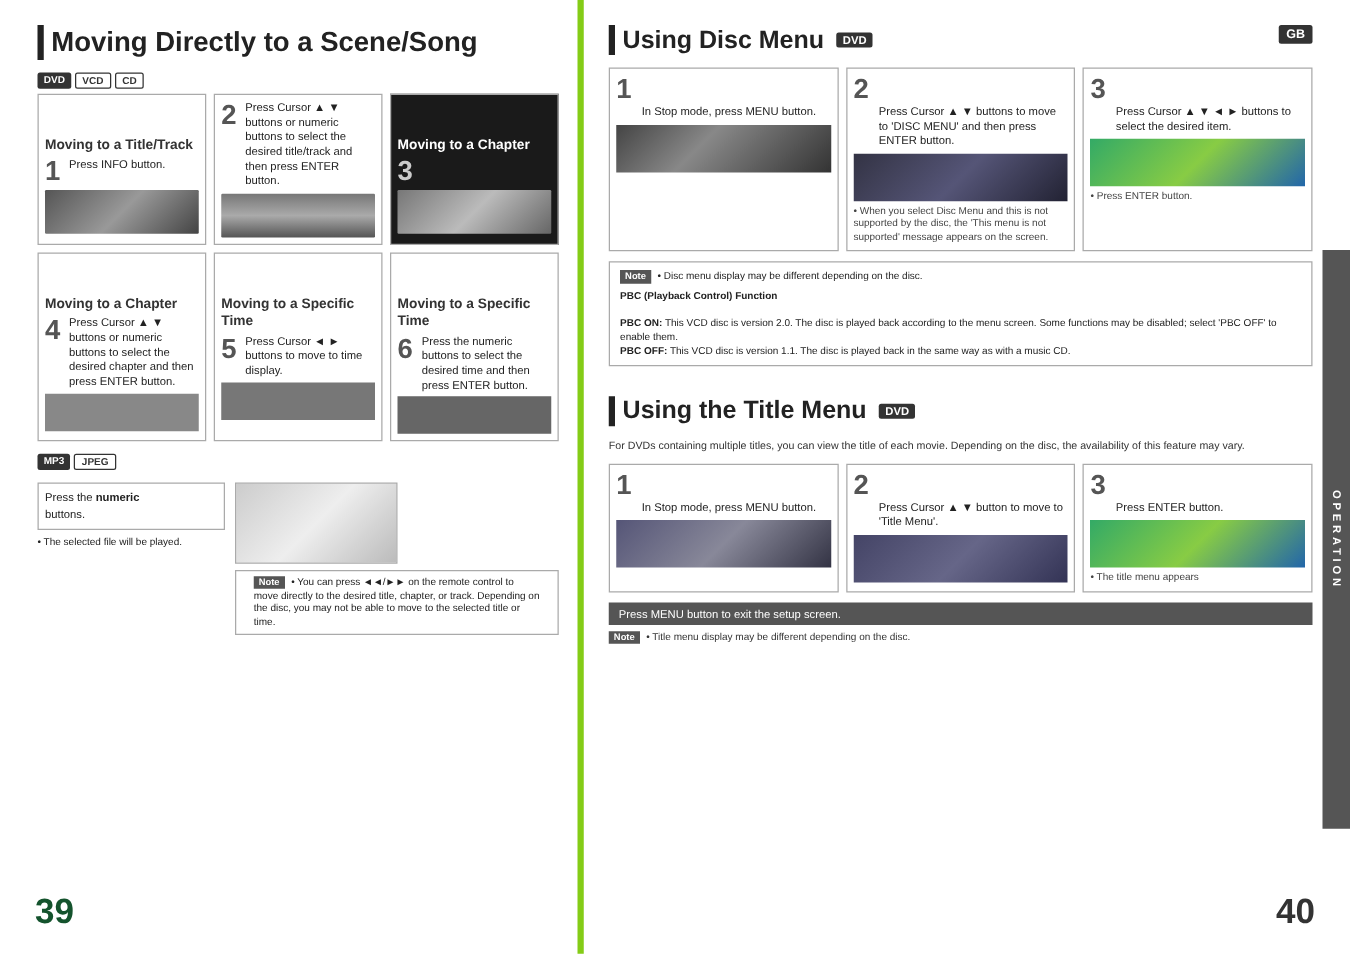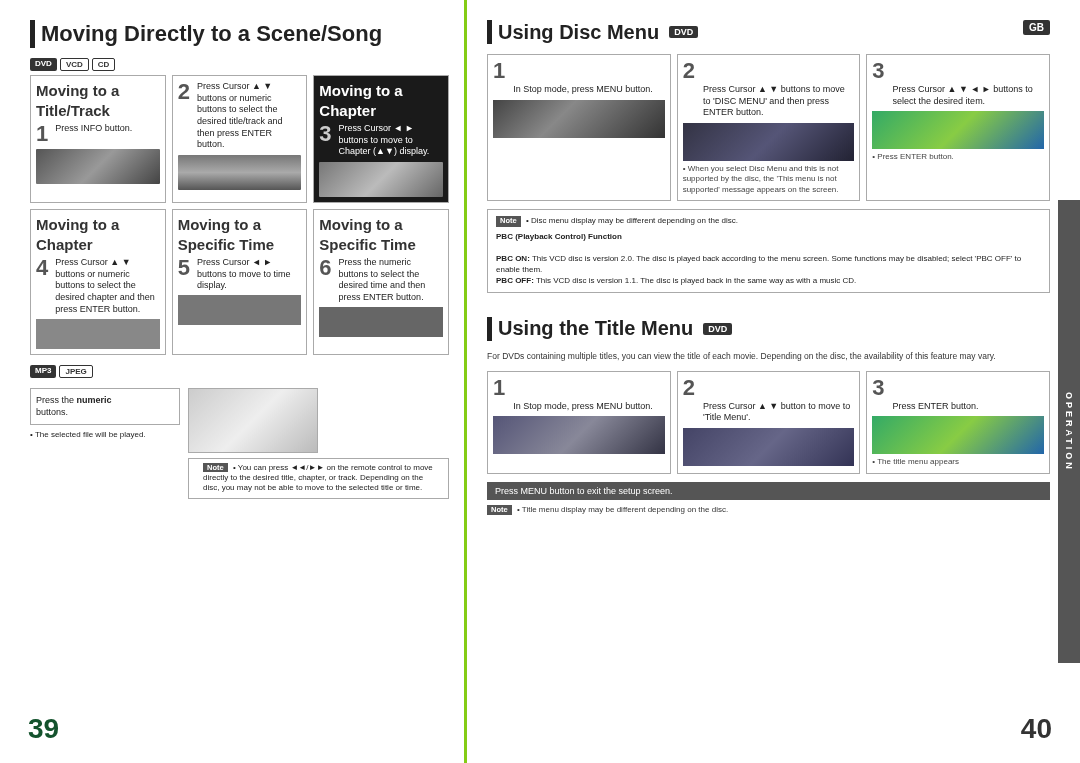--- a/index.html
+++ b/index.html
@@ -10,21 +10,21 @@
       font-family: Arial, sans-serif;
       font-size: 11px;
       color: #222;
       overflow: hidden;
       display: flex;
     }
 
     .page-left {
       width: 502px;
       padding: 20px 15px 15px 30px;
-      border-right: 3px solid #84cc16;
+      border-right: 5px solid #84cc16;
       position: relative;
     }
     .page-right {
       width: 660px;
       padding: 20px 30px 15px 20px;
       position: relative;
     }
 
     .section-title {
       font-size: 22px;
@@ -88,23 +88,24 @@
     }
     .instr-box.highlight {
       background: #1a1a1a;
       color: #fff;
     }
     .instr-box.highlight .box-title {
       color: #fff;
     }
     .box-title {
       font-weight: bold;
-      font-size: 15px;
+      font-size: 11px;
       margin-bottom: 3px;
       color: #333;
+      margin-top: 28px;
     }
     .step-num {
       font-size: 18px;
       font-weight: bold;
       color: #555;
       float: left;
       margin-right: 4px;
       line-height: 1;
     }
     .step-num.large {
@@ -332,21 +333,20 @@
         <span class="step-num large">2</span>
         <span class="step-text">Press Cursor ▲ ▼ buttons or numeric buttons to select the desired title/track and then press ENTER button.</span>
       </div>
       <div class="disc-image" style="background: linear-gradient(180deg,#777,#aaa,#555);"></div>
     </div>
 
     <div class="instr-box highlight">
       <div class="box-title">Moving to a Chapter</div>
       <div style="display:flex; align-items:flex-start; gap:3px;">
         <span class="step-num large" style="color:#ccc;">3</span>
-        <span class="step-text">Press Cursor ◄ ► buttons to move to Chapter (▲▼) display.</span>
       </div>
       <div class="disc-image" style="background: linear-gradient(135deg,#777,#bbb,#666);"></div>
     </div>
   </div>
 
   <div class="instruction-grid-2">
 
     <div class="instr-box">
       <div class="box-title">Moving to a Chapter</div>
       <div style="display:flex; align-items:flex-start; gap:3px;">

